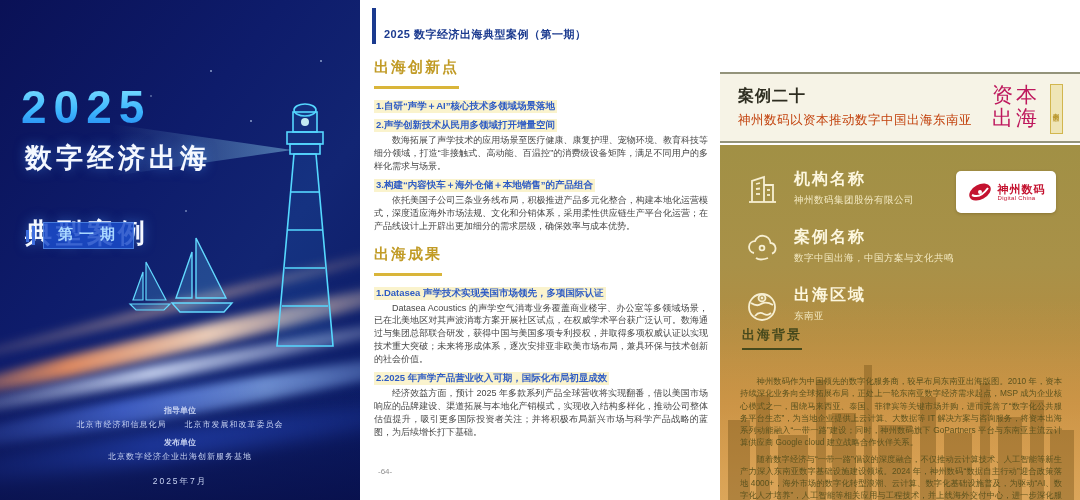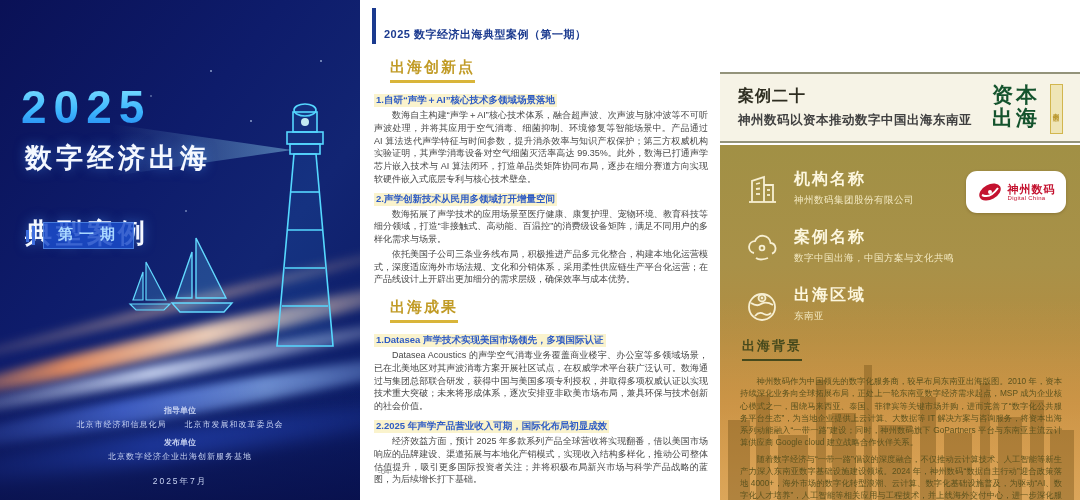--- a/index.html
+++ b/index.html
@@ -34,51 +34,51 @@
   .cvf-line{font-size:8px;margin-top:3px;letter-spacing:1px;}
   .cvf-date{font-size:8.5px;margin-top:14px;margin-bottom:12px;letter-spacing:2px;}
   .cover-art{position:absolute;inset:0;pointer-events:none;}
 
   
   .page-mid{position:absolute;left:360px;top:0;width:428px;height:500px;background:#ffffff;}
   .mid-rule{position:absolute;left:12px;top:8px;width:4px;height:36px;background:#1b3a8f;}
   .mid-header{position:absolute;left:24px;top:27px;font-size:11px;font-weight:700;color:#1b3a8f;letter-spacing:.5px;}
   .mid-col{position:absolute;left:14px;top:58px;width:334px;}
   .gold-h{display:inline-block;font-size:15px;font-weight:800;color:#c19b26;letter-spacing:2px;
-    border-bottom:3px solid #d9b53a;padding-bottom:3px;margin:0 0 6px 16px;}
+    border-bottom:3px solid #d9b53a;padding-bottom:9px;margin:0 0 6px 0;}
   .gold-h.second{margin-top:10px;}
   .blk-sub{display:inline-block;font-size:9.5px;font-weight:700;color:#2f5cc4;background:#faf3cd;padding:0 2px;margin:4px 0 1px 0;}
   .blk-para{font-size:9px;color:#474747;line-height:1.42;text-align:justify;text-indent:2em;margin:1px 0 2px 0;}
   .pageno{position:absolute;left:18px;bottom:24px;font-size:8px;color:#909090;}
 
   
   .page-right{position:absolute;left:720px;top:0;width:432px;height:500px;background:#ffffff;overflow:hidden;}
   .case-band{position:absolute;left:0;top:72px;width:360px;height:71px;background:#f6f3e6;
     border-top:2px solid #93937a;border-bottom:2px solid #93937a;}
   .case-no{position:absolute;left:18px;top:12px;font-size:16px;font-weight:800;color:#2e2d20;letter-spacing:1px;}
-  .case-title{position:absolute;left:18px;top:38px;font-size:12.5px;font-weight:700;color:#404040;letter-spacing:.5px;}
-  .cap-badge{position:absolute;right:40px;top:9px;font-size:21px;line-height:1.1;font-weight:700;color:#14532d;letter-spacing:3px;text-align:center;}
+  .case-title{position:absolute;left:18px;top:38px;font-size:12.5px;font-weight:400;color:#c2410c;letter-spacing:.5px;}
+  .cap-badge{position:absolute;right:40px;top:9px;font-size:21px;line-height:1.1;font-weight:400;color:#be185d;letter-spacing:3px;text-align:center;}
   .cap-tag{position:absolute;right:17px;top:10px;height:50px;width:13px;border:1px solid #d2b64e;background:#efe5b6;
     color:#b9952a;font-size:6.5px;writing-mode:vertical-rl;text-align:center;line-height:12px;letter-spacing:1px;}
   .gold-area{position:absolute;left:0;top:145px;width:360px;height:355px;
     background:linear-gradient(180deg,#a19045 0%,#a99148 34%,#b38d41 55%,#c28e3f 72%,#cd9647 88%,#d3a054 100%);}
   .haze{position:absolute;left:0;bottom:0;width:100%;height:200px;
     background:linear-gradient(180deg,rgba(213,156,79,0) 0%,rgba(216,157,80,.45) 55%,rgba(223,168,92,.7) 100%);}
   .city{position:absolute;left:0;bottom:0;width:100%;height:175px;opacity:.45;}
   .info-row{position:absolute;left:22px;display:flex;align-items:flex-start;}
   .info-ic{width:40px;height:40px;flex:0 0 40px;margin-right:12px;}
   .info-label{font-size:16px;font-weight:800;color:#fdf7df;letter-spacing:2px;}
   .info-value{font-size:9.5px;color:#f3e9c2;margin-top:4px;letter-spacing:.5px;}
   .row1{top:24px;} .row2{top:82px;justify-content:space-between;} .row3{top:140px;}
-  .logo-box{position:absolute;right:14px;top:26px;width:100px;height:42px;background:#fff;border-radius:11px;
+  .logo-box{position:absolute;right:24px;top:26px;width:100px;height:42px;background:#fff;border-radius:5px;
     display:flex;align-items:center;justify-content:center;box-shadow:0 1px 3px rgba(60,40,0,.25);}
   .logo-sw{width:26px;height:26px;margin-right:5px;}
   .logo-cn{font-size:11px;font-weight:800;color:#c4122f;letter-spacing:1px;line-height:1.1;}
   .logo-en{font-size:6px;color:#c4122f;letter-spacing:.3px;}
-  .bg-h{position:absolute;left:22px;top:191px;}
+  .bg-h{position:absolute;left:22px;top:180px;}
   .bg-h span{display:inline-block;font-size:13px;font-weight:800;color:#46491c;letter-spacing:2px;
     border-bottom:2.5px solid #46491c;padding-bottom:4px;}
   .bg-paras{position:absolute;left:20px;top:230px;width:322px;}
   .bg-para{font-size:8.3px;color:#5c531f;line-height:1.48;text-align:justify;text-indent:2em;margin:0 0 4px 0;}
 </style>
 </head>
 <body>
 
 <div class="stage">
 
@@ -150,25 +150,25 @@
   </div>
 
   <div class="page-mid">
     <div class="mid-rule"></div>
     <div class="mid-header">2025 数字经济出海典型案例（第一期）</div>
 
     <div class="mid-col">
       <span class="gold-h">出海创新点</span><br>
 
       <span class="blk-sub">1.自研“声学＋AI”核心技术多领域场景落地</span>
-      <p class="blk-para">数海自主构建“声学＋AI”核心技术体系，融合超声波、次声波与脉冲波等不可听声波处理，并将其应用于空气消毒、细菌抑制、环境修复等智能场景中。产品通过 AI 算法迭代声学特征与时间参数，提升消杀效率与知识产权保护；第三方权威机构实验证明，其声学消毒设备对空气细菌灭活率高达 99.35%。此外，数海已打通声学芯片嵌入技术与 AI 算法闭环，打造单品类矩阵协同布局，逐步在细分赛道方向实现软硬件嵌入式底层专利与核心技术壁垒。</p>
 
       <span class="blk-sub">2.声学创新技术从民用多领域打开增量空间</span>
       <p class="blk-para">数海拓展了声学技术的应用场景至医疗健康、康复护理、宠物环境、教育科技等细分领域，打造“非接触式、高动能、百温控”的消费级设备矩阵，满足不同用户的多样化需求与场景。</p>
 
+      <span class="blk-sub">3.构建“内容快车＋海外仓储＋本地销售”的产品组合</span>
       <p class="blk-para">依托美国子公司三条业务线布局，积极推进产品多元化整合，构建本地化运营模式，深度适应海外市场法规、文化和分销体系，采用柔性供应链生产平台化运营；在产品线设计上开辟出更加细分的需求层级，确保效率与成本优势。</p>
 
       <span class="gold-h second">出海成果</span><br>
 
       <span class="blk-sub">1.Datasea 声学技术实现美国市场领先，多项国际认证</span>
       <p class="blk-para">Datasea Acoustics 的声学空气消毒业务覆盖商业楼宇、办公室等多领域场景，已在北美地区对其声波消毒方案开展社区试点，在权威学术平台获广泛认可。数海通过与集团总部联合研发，获得中国与美国多项专利授权，并取得多项权威认证以实现技术重大突破；未来将形成体系，逐次安排亚非欧美市场布局，兼具环保与技术创新的社会价值。</p>
 
       <span class="blk-sub">2.2025 年声学产品营业收入可期，国际化布局初显成效</span>
       <p class="blk-para">经济效益方面，预计 2025 年多款系列产品全球营收将实现翻番，借以美国市场响应的品牌建设、渠道拓展与本地化产销模式，实现收入结构多样化，推动公司整体估值提升，吸引更多国际投资者关注；并将积极布局新兴市场与科学产品战略的蓝图，为后续增长打下基础。</p>
 

